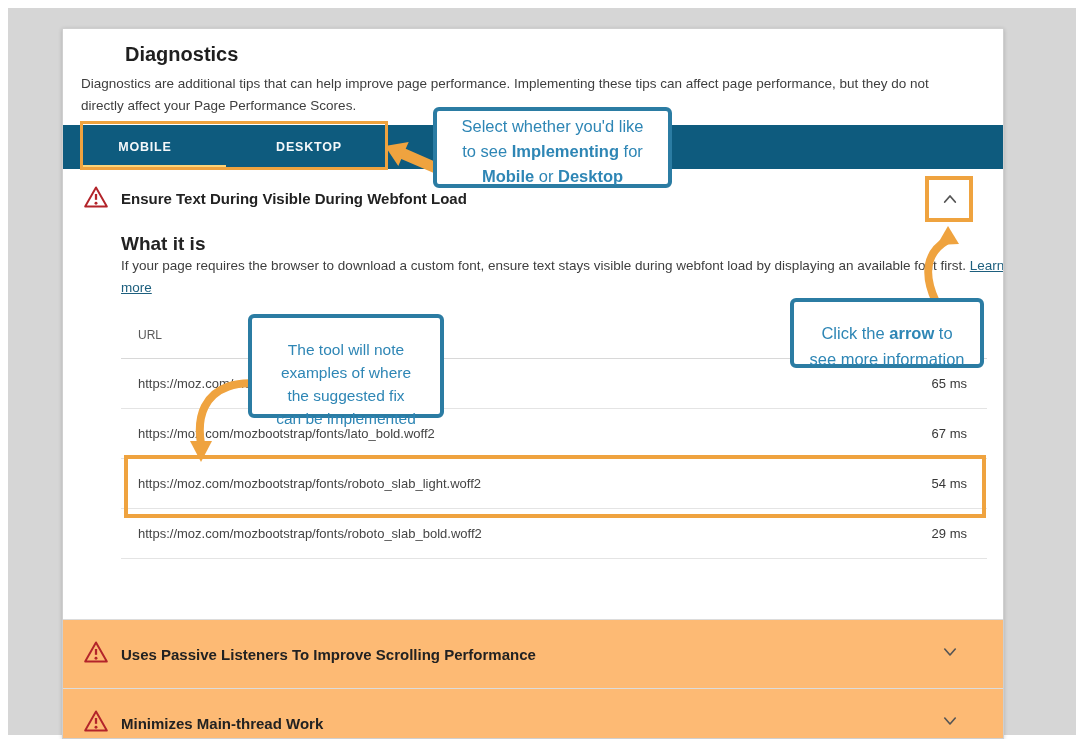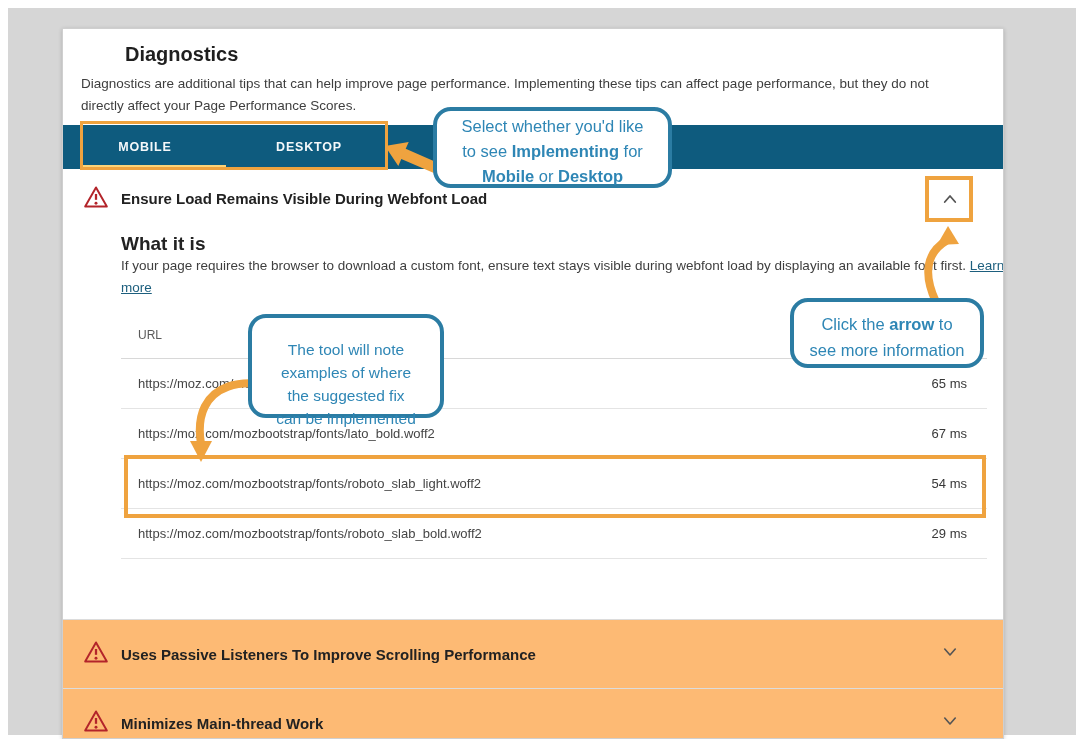--- a/index.html
+++ b/index.html
@@ -43,26 +43,26 @@
   .sec .chev { position:absolute; left:872px; width:30px; height:24px; display:flex; align-items:center; justify-content:center; }
 
   
   .hl-box { position:absolute; border-style:solid; border-color:#efa33f; z-index:4; pointer-events:none; }
   .hl-tabs { left:80px; top:121px; width:308px; height:49px; border-width:3px; }
   .hl-chev { left:925px; top:176px; width:48px; height:46px; border-width:4px; }
   .hl-row  { left:124px; top:455px; width:862px; height:63px; border-width:4px; }
 
   .arrows-layer { position:absolute; left:0; top:0; width:1084px; height:739px; z-index:5; pointer-events:none; }
 
-  .bubble { position:absolute; background:#fff; border:4px solid #2b7ca3; border-radius:18px; z-index:6;
+  .bubble { position:absolute; background:#fff; border:4px solid #2b7ca3; border-radius:6px; z-index:6;
             color:#2e86b5; text-align:center; }
   .bubble b { font-weight:bold; }
   .bubble-tabs { left:433px; top:107px; width:239px; height:81px; font-size:16.5px; line-height:25px; padding-top:3px; }
   .bubble-examples { left:248px; top:314px; width:196px; height:104px; font-size:15.5px; line-height:23px; padding-top:20px; }
-  .bubble-arrow { left:790px; top:298px; width:194px; height:70px; font-size:16.5px; line-height:26px; padding-top:9px; }
+  .bubble-arrow { left:790px; top:298px; width:194px; height:70px; font-size:16.5px; line-height:26px; padding-top:18px; }
 </style>
 </head>
 <body>
 
 <div class="backdrop"></div>
 
 <div class="card">
   <div class="page-title">Diagnostics</div>
   <div class="page-desc">Diagnostics are additional tips that can help improve page performance. Implementing these tips can affect page performance, but they do not directly affect your Page Performance Scores.</div>
 
@@ -76,21 +76,21 @@
     <div class="tab-underline"></div>
   </div>
 
   <span class="diag-head-icon">
     <svg width="26" height="24" viewBox="0 0 24 22">
       <path d="M12 2.2 L22 19.8 H2 Z" fill="none" stroke="#B3242A" stroke-width="1.8" stroke-linejoin="round"></path>
       <line x1="12" y1="8.2" x2="12" y2="13.6" stroke="#B3242A" stroke-width="2.1"></line>
       <circle cx="12" cy="16.8" r="1.35" fill="#B3242A"></circle>
     </svg>
   </span>
-  <div class="diag-title">Ensure Load Remains Visible During Webfont Load</div>
+  <div class="diag-title">Ensure Text During Visible During Webfont Load</div>
   <div class="chev-btn chev-up-btn">
     <span>
       <svg width="18" height="14" viewBox="0 0 24 18">
           <polyline points="5,13 12,5 19,13" fill="none" stroke="#555" stroke-width="2.4" stroke-linecap="round" stroke-linejoin="round"></polyline>
         </svg>
     </span>
   </div>
 
   <div class="whatitis">What it is</div>
   <div class="diag-body">

